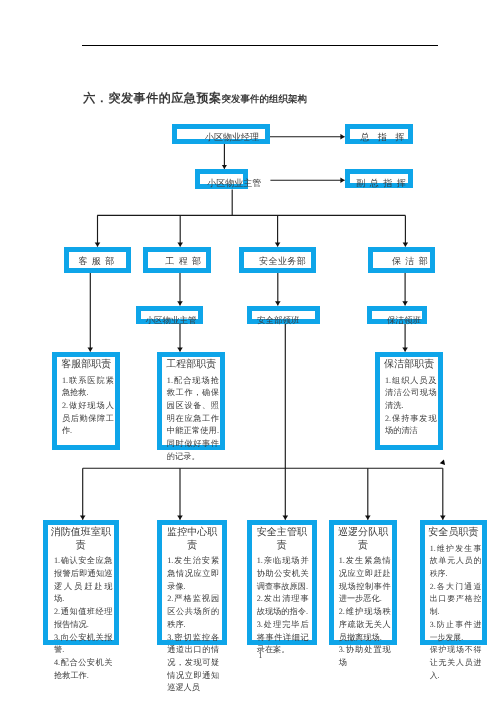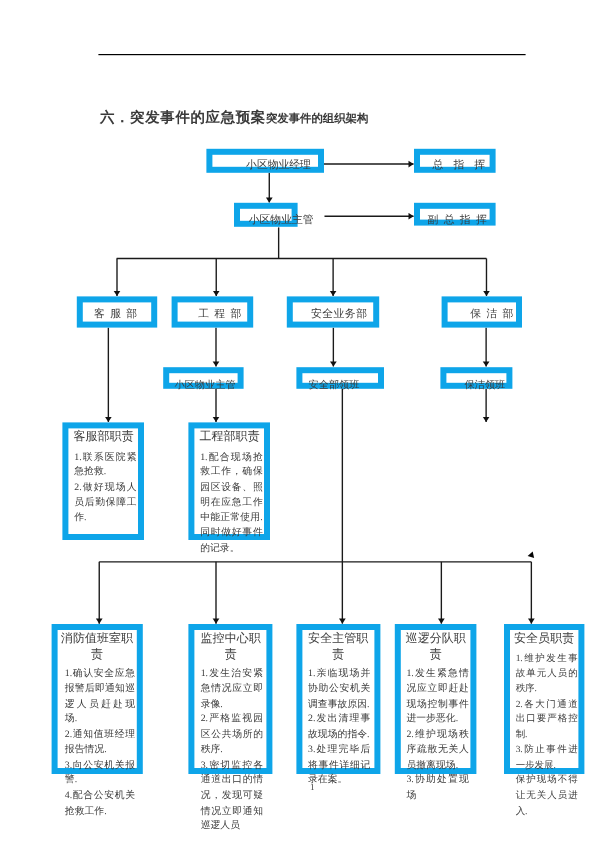--- a/index.html
+++ b/index.html
@@ -106,20 +106,25 @@
 
   <div class="box" style="left:52.3px;top:351.7px;width:68.0px;height:98.3px;">
     <div class="bhead">客服部职责</div>
     <div class="boxtext">1.联系医院紧急抢救.
 2.做好现场人员后勤保障工作.</div>
   </div>
   <div class="box" style="left:157.2px;top:351.7px;width:68.2px;height:98.3px;">
     <div class="bhead">工程部职责</div>
     <div class="boxtext">1.配合现场抢救工作，确保园区设备、照明在应急工作中能正常使用.同时做好事件的记录。</div>
   </div>
+  <div class="box" style="left:375.4px;top:351.7px;width:67.7px;height:98.3px;">
+    <div class="bhead">保洁部职责</div>
+    <div class="boxtext">1.组织人员及清洁公司现场清洗.
+2.保持事发现场的清洁</div>
+  </div>
 
   <div class="box" style="left:43px;top:519.7px;width:75.7px;height:125.0px;">
     <div class="bhead">消防值班室职责</div>
     <div class="boxtext w1">1.确认安全应急报警后即通知巡逻人员赶赴现场.
 2.通知值班经理报告情况.
 3.向公安机关报警.
 4.配合公安机关抢救工作.</div>
   </div>
   <div class="box" style="left:157.2px;top:519.7px;width:70.1px;height:125.0px;">
     <div class="bhead">监控中心职责</div>

